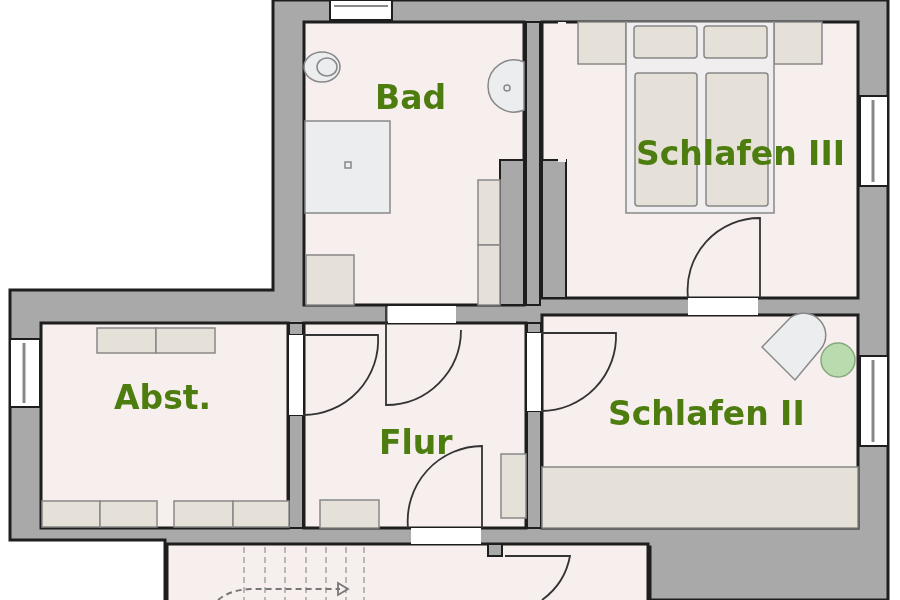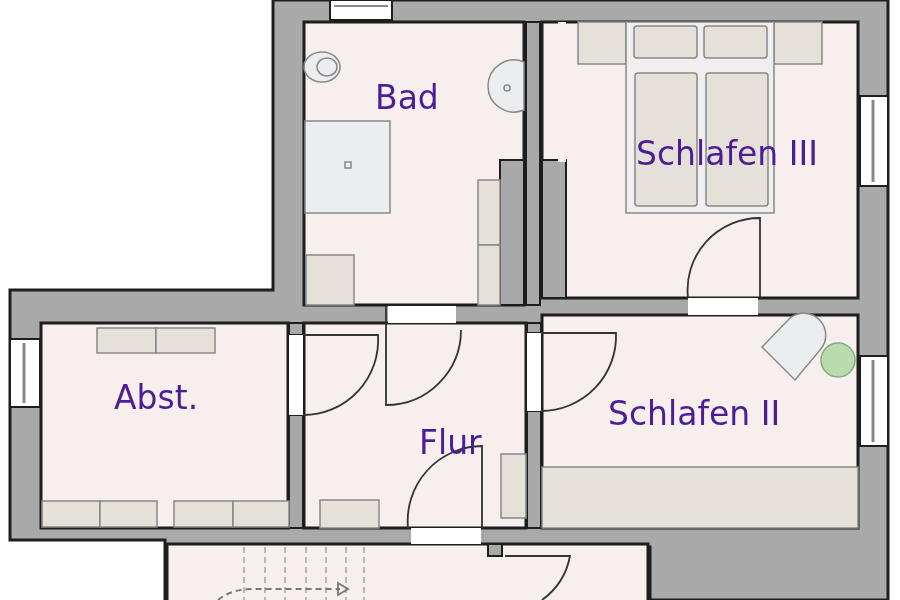--- a/index.html
+++ b/index.html
@@ -1,18 +1,18 @@
 <!DOCTYPE html>
 <html><head>
 <meta charset="utf-8">
 <style>
   html,body{margin:0;padding:0;background:#ffffff;}
   body{width:900px;height:600px;overflow:hidden;position:relative;font-family:"DejaVu Sans","Liberation Sans",sans-serif;}
   #plan{position:absolute;left:0;top:0;}
-  .label{position:absolute;color:#4c1d95;font-size:33px;font-weight:normal;white-space:nowrap;letter-spacing:0px;}
+  .label{position:absolute;color:#4d7c0f;font-size:33px;font-weight:bold;white-space:nowrap;letter-spacing:0px;}
 </style>
 </head>
 <body>
 
 <svg id="plan" width="900" height="600" viewBox="0 0 900 600" xmlns="http://www.w3.org/2000/svg">
   <defs>
     <radialGradient id="floorGrad" cx="50%" cy="50%" r="70%">
       <stop offset="0%" stop-color="#efe6e6"></stop>
       <stop offset="100%" stop-color="#faf4f4"></stop>
     </radialGradient>
@@ -125,14 +125,14 @@
     <line x1="346" y1="547" x2="346" y2="600"></line>
     <line x1="364" y1="547" x2="364" y2="600"></line>
     <path d="M218 600 Q230 590 250 589 L340 589" stroke="#777" stroke-width="2"></path>
   </g>
   <polygon points="338,583 348,589 338,595" fill="none" stroke="#777" stroke-width="1.8"></polygon>
 </svg>
 
 <div class="label" style="left:375px;top:78px;">Bad</div>
 <div class="label" style="left:636px;top:134px;">Schlafen III</div>
 <div class="label" style="left:114px;top:378px;">Abst.</div>
-<div class="label" style="left:379px;top:423px;margin-left:40px;">Flur</div>
+<div class="label" style="left:379px;top:423px;">Flur</div>
 <div class="label" style="left:608px;top:394px;text-align:right;">Schlafen II</div>
 
 </body></html>

